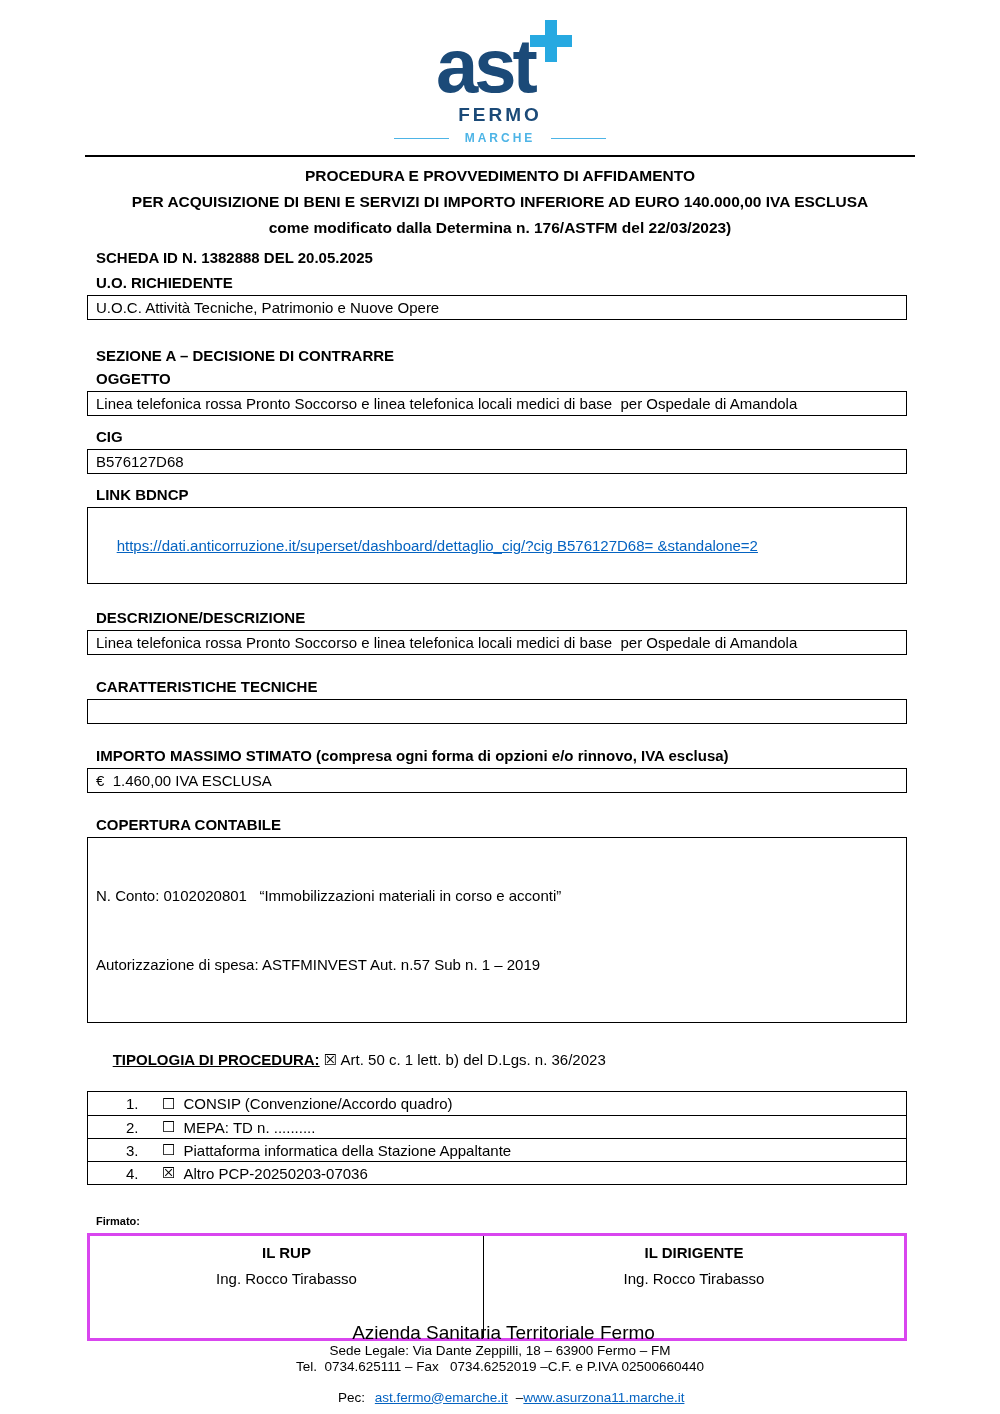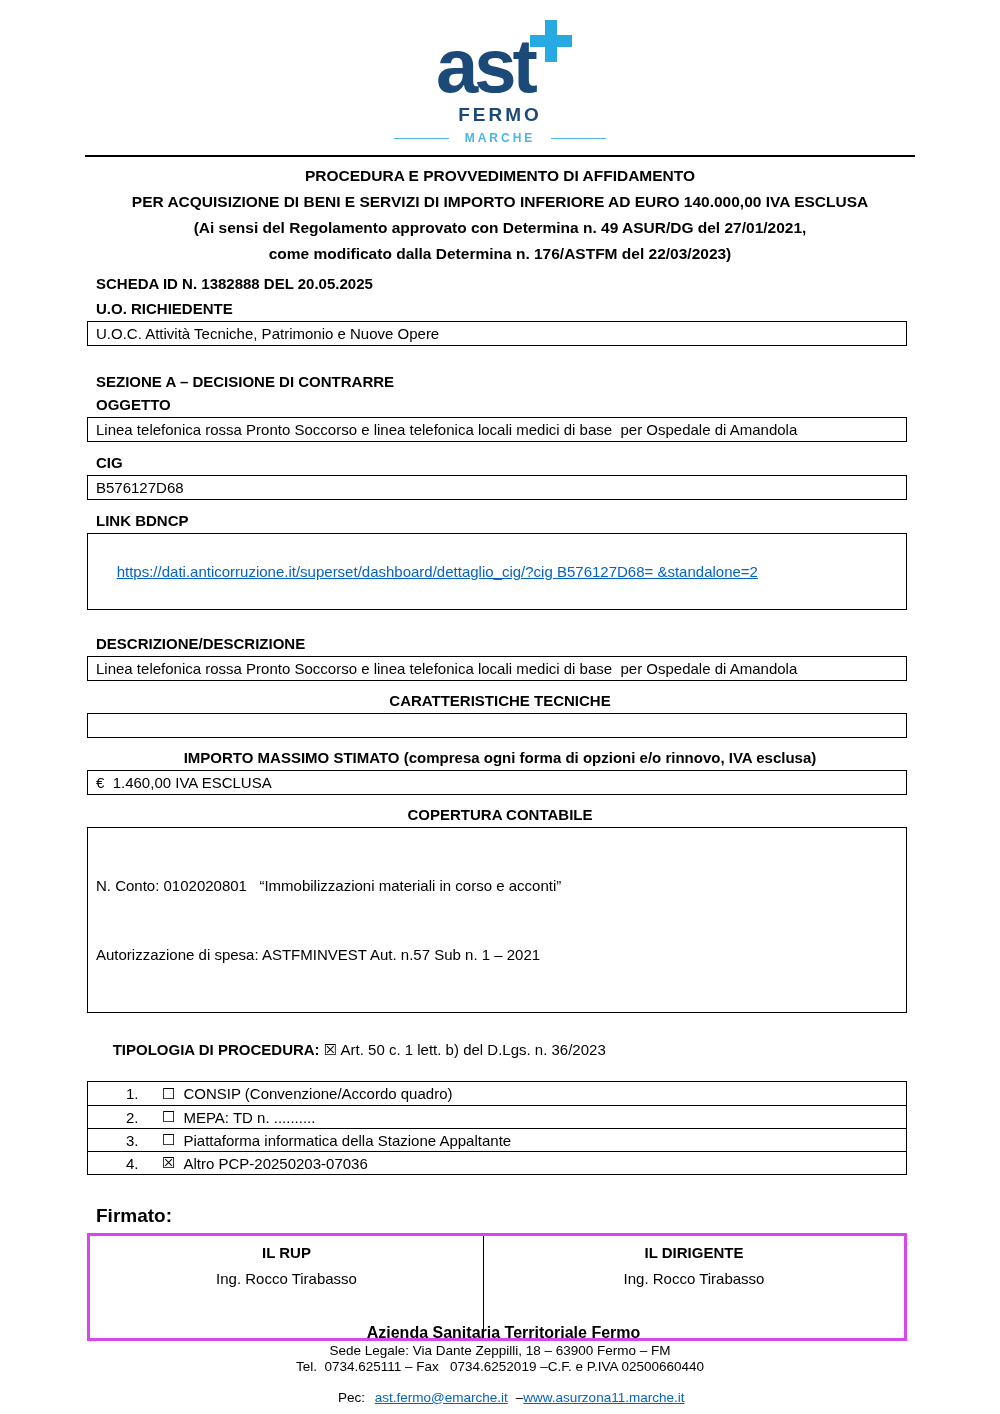--- a/index.html
+++ b/index.html
@@ -25,45 +25,45 @@
   .label { margin-left:96px; margin-right:96px; font-weight:bold; font-size:15px; white-space:pre-wrap; }
   .box { margin:4px 93px 0 87px; border:1px solid #000; min-height:25px; line-height:23px;
          padding:0 8px; font-size:15px; white-space:pre-wrap; }
   .box.tall { line-height:25px;padding-left:12px; }
   .link { color:#0563c1; text-decoration:underline; cursor:pointer; }
 
   .mt-scheda { margin-top:8px; }
   .mt-8 { margin-top:8px; }
   .mt-sez { margin-top:27px; }
   .mt-9 { margin-top:6px; }
-  .mt-11 { margin-top:11px;text-align:center; }
+  .mt-11 { margin-top:23px; }
   .mt-12 { margin-top:12px; }
   .mt-desc { margin-top:25px; }
 
   
   .tipologia-line { margin:11px 96px 0 96px; font-size:15px; white-space:pre-wrap; }
-  .tipologia-line .tl-label { font-weight:bold; }
+  .tipologia-line .tl-label { font-weight:bold;text-decoration:underline; }
   .tipo-table { margin:5px 93px 0 87px; border:1px solid #000; }
   .tipo-row { display:flex; align-items:center; height:23px; font-size:15px; padding-left:38px; }
   .tipo-row + .tipo-row { border-top:1px solid #000; }
   .tipo-num { width:24px; }
   .tipo-cb { margin:0 8px 0 12px; font-size:15px; }
 
   
-  .firmato-label { margin:30px 96px 0 96px; font-weight:bold; font-size:19px; }
+  .firmato-label { margin:30px 96px 0 96px; font-weight:bold; font-size:11px; }
   .sig-table { display:flex; margin:6px 93px 0 87px; border:3px solid #d946ef; height:108px;text-align:center; }
   .sig-cell { padding:5px 9px; font-size:15px; }
   .sig-cell.left { width:394px; border-right:1px solid #000; }
   .sig-cell.right { flex:1; }
   .sig-title { font-weight:bold; line-height:24px; }
   .sig-name { line-height:24px; margin-top:2px; }
 
   
   .footer { position:absolute; left:0; right:0; top:1322px; text-align:center; }
-  .f-org { font-weight:bold; font-size:16px; line-height:21px;padding-left:7px; }
+  .f-org { font-weight:normal; font-size:19px; line-height:21px;padding-left:7px; }
   .f-line { font-size:13.5px; line-height:15.5px; white-space:pre-wrap; }
   .f-line .flink { margin-left:6px; }
   .f-line .fsep { margin-left:8px; }
 </style>
 </head>
 <body>
 
 <div class="page">
 
   <div class="logo">
@@ -80,21 +80,20 @@
       <span class="logo-marche">MARCHE</span>
       <span class="marche-line"></span>
     </div>
   </div>
 
   <div class="header-rule"></div>
 
   <div class="title-block">
     <div>PROCEDURA E PROVVEDIMENTO DI AFFIDAMENTO</div>
     <div>PER ACQUISIZIONE DI BENI E SERVIZI DI IMPORTO INFERIORE AD EURO 140.000,00 IVA ESCLUSA</div>
-    <div>(Ai sensi del Regolamento approvato con Determina n. 49 ASUR/DG del 27/01/2021,</div>
     <div>come modificato dalla Determina n. 176/ASTFM del 22/03/2023)</div>
   </div>
 
   <div class="label mt-scheda">SCHEDA ID N. 1382888 DEL 20.05.2025</div>
   <div class="label mt-8">U.O. RICHIEDENTE</div>
   <div class="box">U.O.C. Attività Tecniche, Patrimonio e Nuove Opere</div>
 
   <div class="label mt-sez">SEZIONE A – DECISIONE DI CONTRARRE</div>
 
   <div class="label mt-9">OGGETTO</div>
@@ -113,21 +112,21 @@
 
   <div class="label mt-11">CARATTERISTICHE TECNICHE</div>
   <div class="box"></div>
 
   <div class="label mt-11">IMPORTO MASSIMO STIMATO (compresa ogni forma di opzioni e/o rinnovo, IVA esclusa)</div>
   <div class="box">€  1.460,00 IVA ESCLUSA</div>
 
   <div class="label mt-11">COPERTURA CONTABILE</div>
   <div class="box">
     <div>N. Conto: 0102020801   “Immobilizzazioni materiali in corso e acconti”</div>
-    <div>Autorizzazione di spesa: ASTFMINVEST Aut. n.57 Sub n. 1 – 2021</div>
+    <div>Autorizzazione di spesa: ASTFMINVEST Aut. n.57 Sub n. 1 – 2019</div>
   </div>
 
   <div class="tipologia-line">
     <span class="tl-label">TIPOLOGIA DI PROCEDURA:</span><span> ☒ Art. 50 c. 1 lett. b) del D.Lgs. n. 36/2023</span>
   </div>
   <div class="tipo-table">
     <div class="tipo-row">
       <span class="tipo-num">1.</span>
       <span class="tipo-cb">☐</span>
       <span>CONSIP (Convenzione/Accordo quadro)</span>

